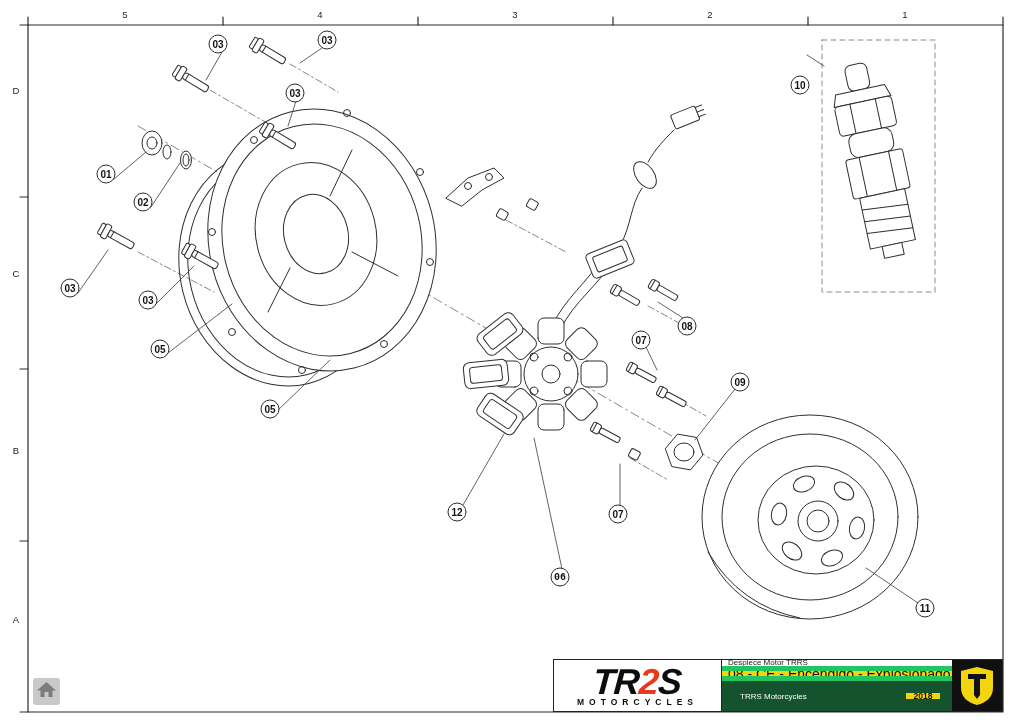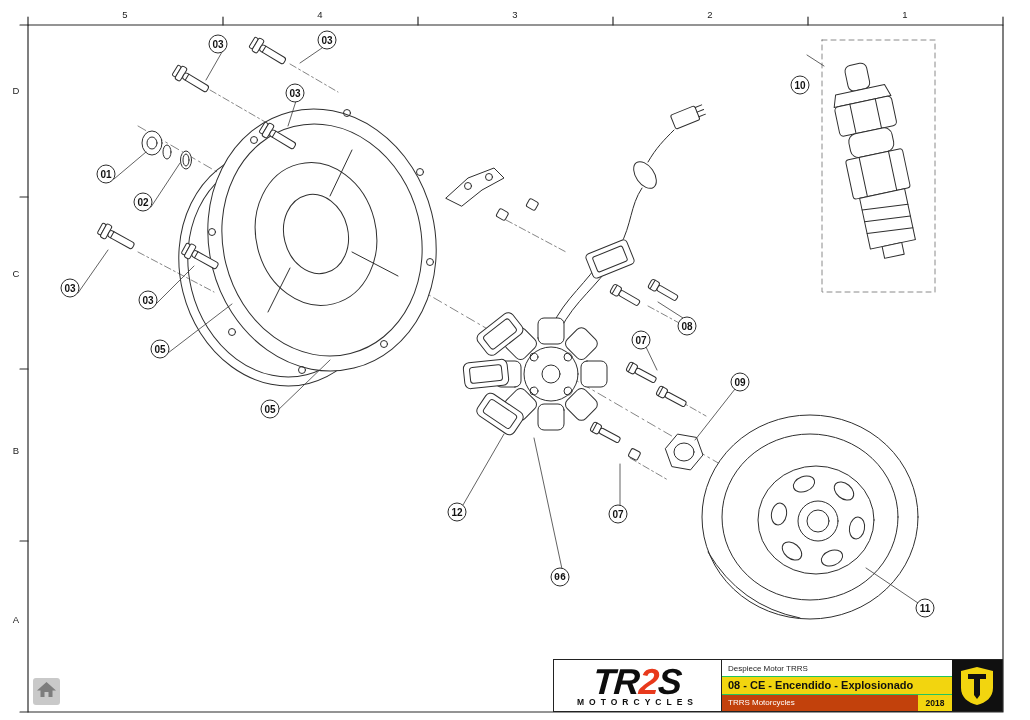--- a/index.html
+++ b/index.html
@@ -12,24 +12,24 @@
   .drawing .dashedbox{stroke:#8a8a8a;stroke-dasharray:5 4;stroke-width:1}
   .grid-label{position:absolute;transform:translate(-50%,-50%);font-size:9.5px;color:#222}
   .callout{position:absolute;width:19px;height:19px;transform:translate(-50%,-50%);border:1.2px solid #2c2c2c;border-radius:50%;background:#fff;font-size:10px;font-weight:bold;color:#111;display:flex;align-items:center;justify-content:center;z-index:3}
   .home-btn{position:absolute;left:33px;top:678px;width:27px;height:27px;background:#c9c9c9;border-radius:3px;display:flex;align-items:center;justify-content:center;cursor:pointer;z-index:4}
   .title-block{position:absolute;left:553px;top:659px;width:450px;height:53px;display:flex;border:1px solid #222;background:#fff;z-index:4}
   .logo-cell{width:168px;border-right:1px solid #222;display:flex;flex-direction:column;align-items:center;justify-content:center;padding-top:2px;background:#fff}
   .logo-main{font-size:36px;font-weight:bold;font-style:italic;letter-spacing:-1px;line-height:29px;color:#0d0d0d;transform:skewX(-4deg);white-space:nowrap}
   .logo-main .red{color:#e8391c}
   .logo-sub{font-size:8.5px;font-weight:bold;letter-spacing:5px;color:#0d0d0d;margin-top:1px;white-space:nowrap}
   .tb-rows{flex:1;display:flex;flex-direction:column;min-width:0}
-  .tb-row{flex:1;display:flex;align-items:center;padding:0 6px;font-size:8px;border-bottom:1px solid #22c55e;color:#222;white-space:nowrap;overflow:hidden}
+  .tb-row{flex:1;display:flex;align-items:center;padding:0 6px;font-size:8px;border-bottom:5px solid #22c55e;color:#222;white-space:nowrap;overflow:hidden}
   .tb-row:last-child{border-bottom:none}
-  .tb-row.r2{background:#f2d50f;font-weight:bold;font-size:11px;color:#111}
-  .tb-row.r3{background:#c2410c;color:#fff;padding:0}
+  .tb-row.r2{background:#f2d50f;font-weight:normal;font-size:14px;color:#111}
+  .tb-row.r3{background:#14532d;color:#fff;padding:12px}
   .tb-row.r3 .company{flex:1;padding:0 6px}
   .tb-row.r3 .year{width:34px;height:100%;background:#f2d50f;color:#111;font-weight:bold;font-size:8.5px;display:flex;align-items:center;justify-content:center}
   .shield-cell{width:50px;background:#101010;display:flex;align-items:center;justify-content:center}
 </style>
 </head>
 <body>
 
 <div class="page">
 
   <svg class="drawing" width="1030" height="720" viewBox="0 0 1030 720">

